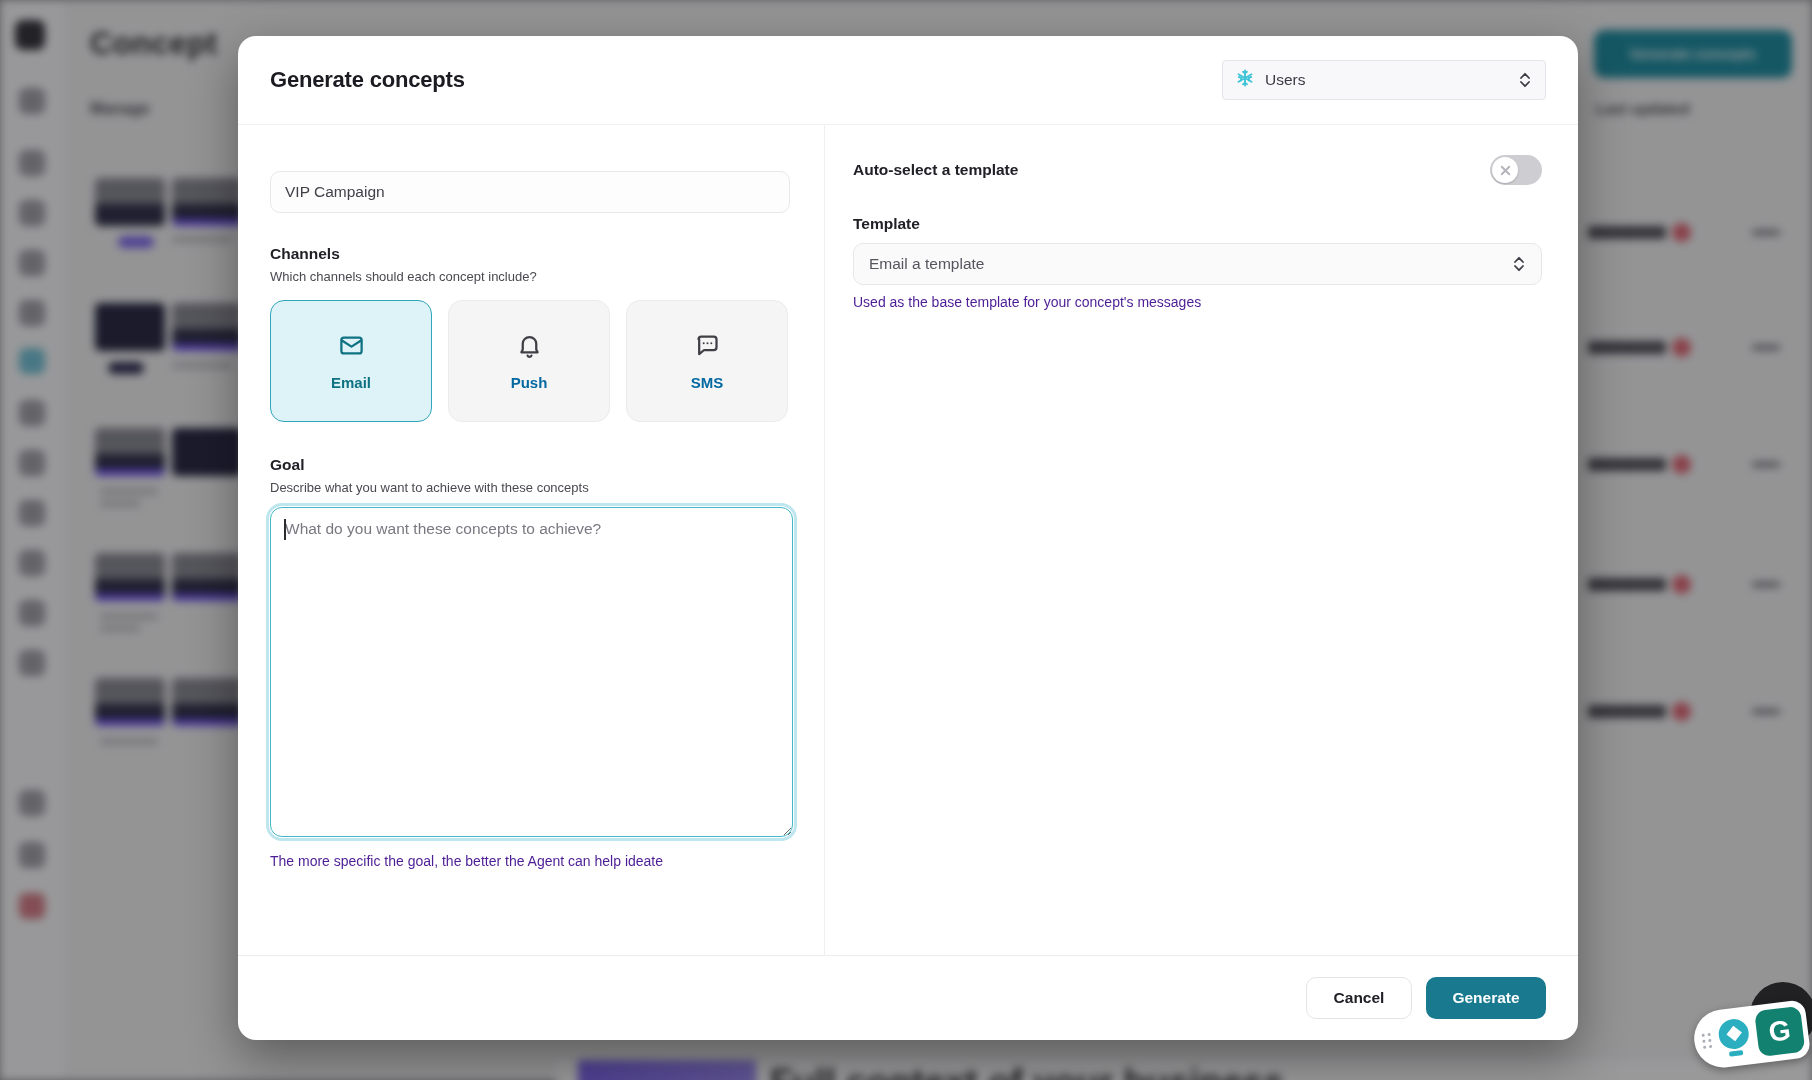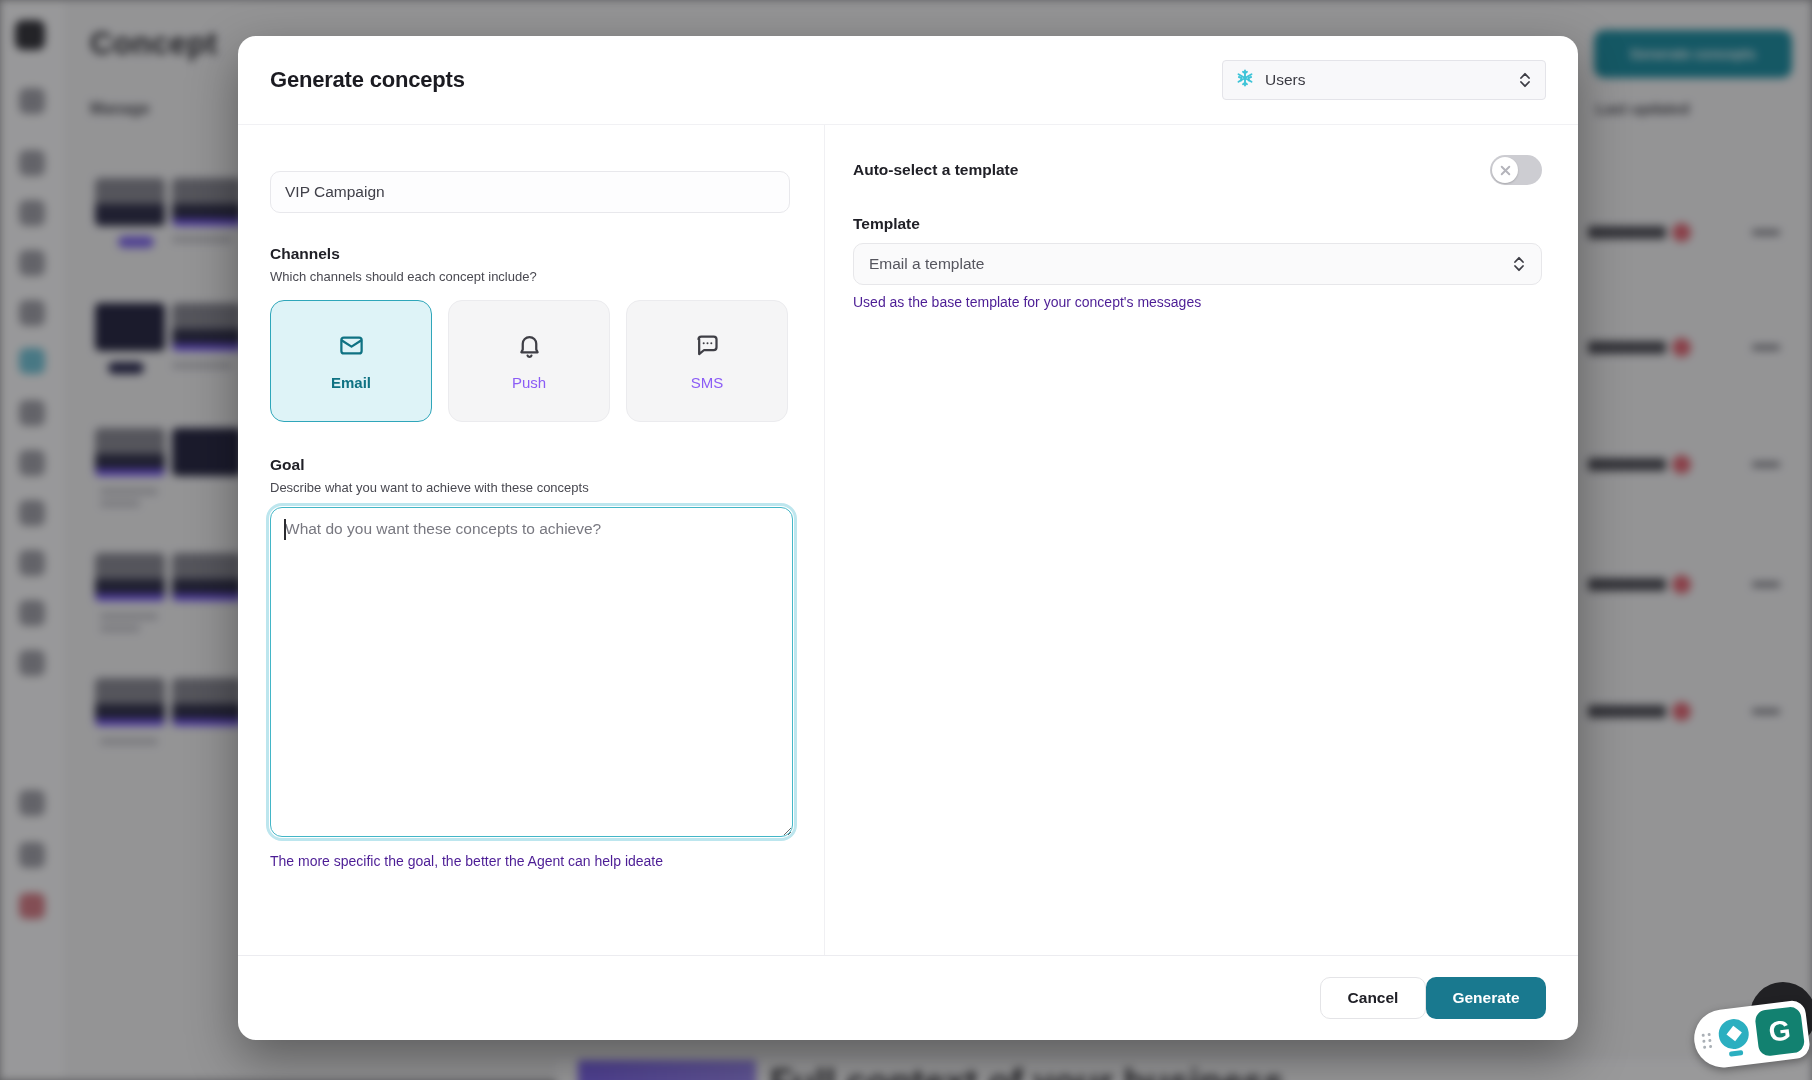--- a/index.html
+++ b/index.html
@@ -63,21 +63,21 @@
 
   .name-input { margin-top:10px; width:520px; height:42px; border:1px solid #e8e8ec; border-radius:10px;
            background:#fdfdfe; font-size:15.5px; color:#41414a; padding:0 14px;
            font-family:"Liberation Sans", sans-serif; }
 
   .channels { margin-top:32px; }
   .cards { margin-top:16px; display:flex; gap:16px; }
   .card { width:162px; height:122px; border-radius:14px; background:#f5f5f6; border:1px solid #ebebee;
           display:flex; flex-direction:column; align-items:center; justify-content:center; gap:11px;
           color:#3c3c44; cursor:pointer; }
-  .card .card-label { font-size:15px; font-weight:400; color:#8b5cf6; }
+  .card .card-label { font-size:15px; font-weight:700; color:#0369a1; }
   .card.selected { background:#def3f7; border:1.5px solid #2fa6ba; color:#0f7283; }
   .card.selected .card-label { color:#0f7283; font-weight:600; }
 
   .goal { margin-top:34px; }
   .goal-wrap { position:relative; margin-top:12px; width:523px; }
   .goal-textarea { width:523px; height:330px; border:1px solid #43b6c7; border-radius:12px;
           outline:3px solid #bde6ee; outline-offset:1px; padding:12px 14px; font-size:15.5px;
           color:#3a3a42; background:#fff; resize:both; font-family:"Liberation Sans", sans-serif; }
   .goal-textarea::placeholder { color:#787880; }
   .caret { position:absolute; left:14px; top:12px; width:1.5px; height:21px; background:#2b2b30; }
@@ -88,21 +88,21 @@
   .knob { position:absolute; left:2px; top:2px; width:26px; height:26px; border-radius:50%; background:#fff;
           box-shadow:0 1px 2px rgba(0,0,0,.18); display:flex; align-items:center; justify-content:center; }
 
   .tpl-label { margin-top:30px; }
   .tpl-select { margin-top:10px; width:100%; height:42px; border-radius:10px; background:#fafafb;
           border:1px solid #e7e7ea; display:flex; align-items:center; padding:0 15px; cursor:pointer; }
   .tpl-select .val { font-size:15.5px; color:#55555e; }
   .tpl-help { margin-top:9px; }
 
   .m-footer { height:84px; border-top:1px solid #ececf0; display:flex; align-items:center;
-          justify-content:flex-end; padding:0 32px; }
+          justify-content:flex-end; gap:14px; padding:0 32px; }
   .btn { height:42px; border-radius:10px; font-size:15.5px; font-weight:600; border:none; cursor:pointer;
           font-family:"Liberation Sans", sans-serif; }
   .btn-cancel { width:106px; background:#fff; border:1px solid #e4e4e7; color:#202027; }
   .btn-generate { width:120px; background:#19798f; color:#fff; }
 
   
   .gr-circle { position:absolute; left:1750px; top:982px; width:66px; height:66px; border-radius:50%; background:#212124; }
   .gr-pill { position:absolute; left:1694px; top:1006px; width:114px; height:58px; background:#fff;
              border-radius:29px 14px 14px 29px; transform:rotate(-7deg); box-shadow:0 3px 8px rgba(0,0,0,.35);
              display:flex; align-items:center; padding:0 5px 0 8px; gap:5px; }

